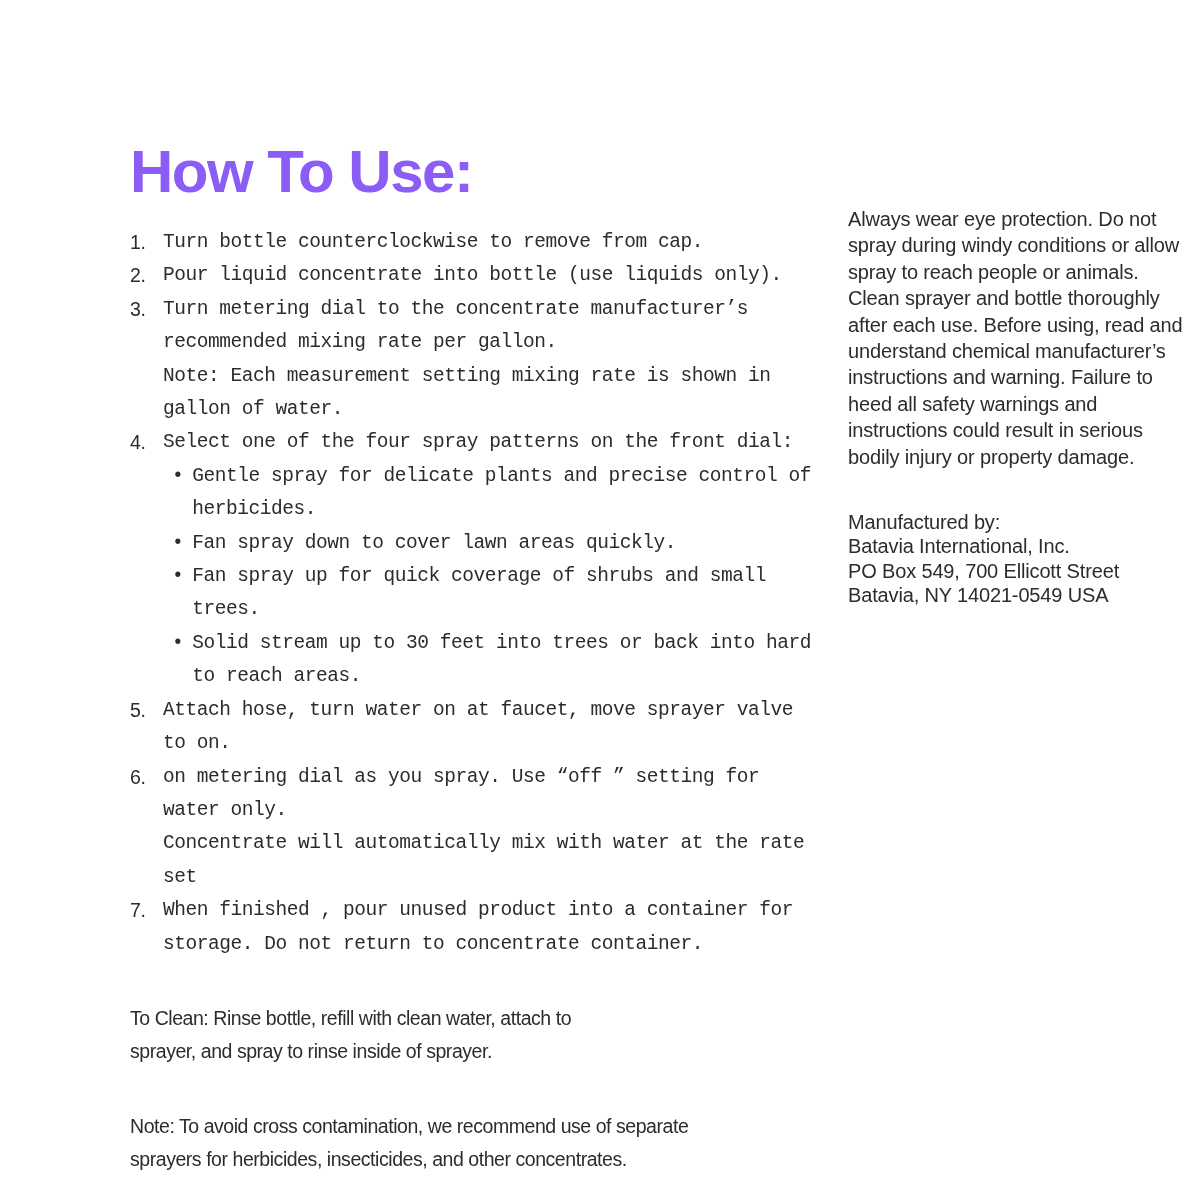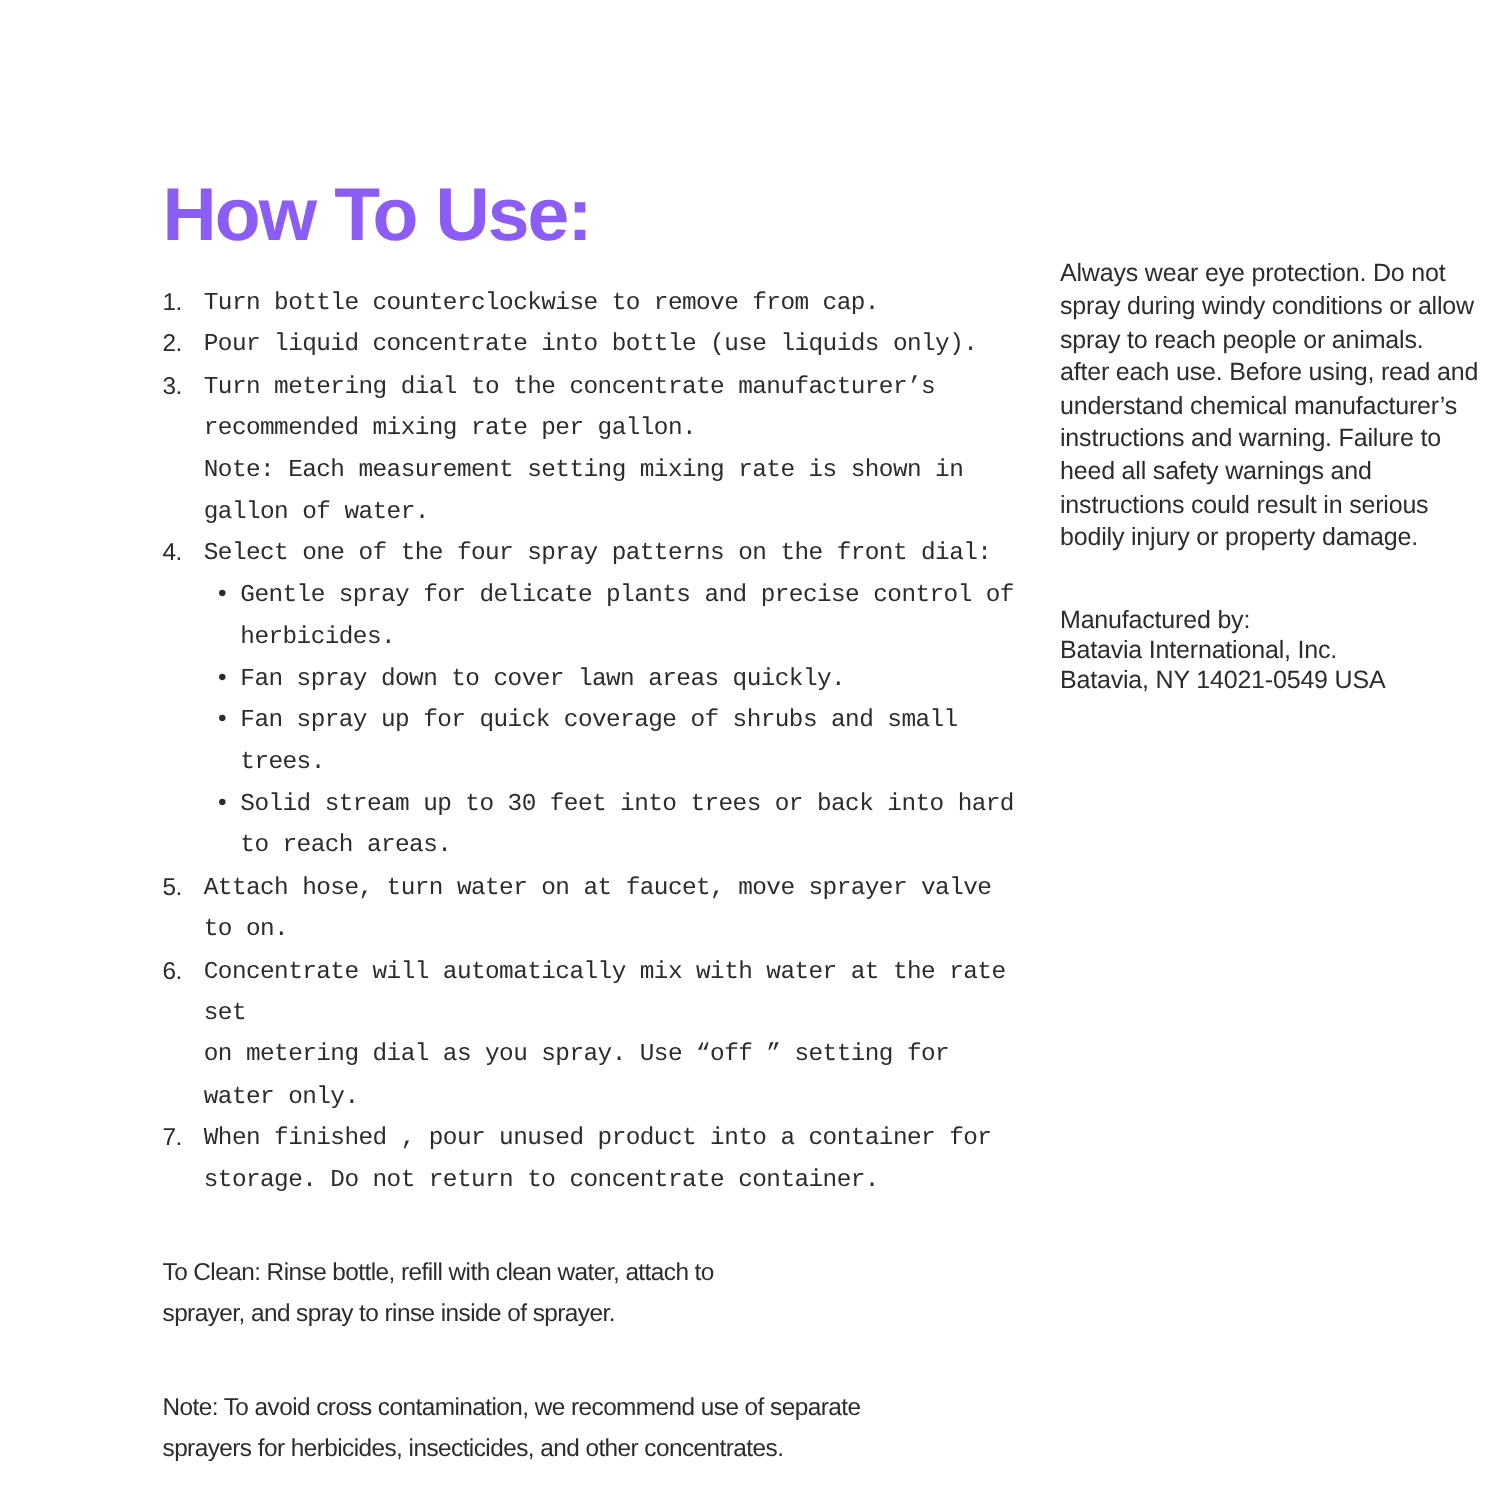--- a/index.html
+++ b/index.html
@@ -104,22 +104,22 @@
       <div class="step">
         <span class="step-num">5.</span>
         <div class="step-content">
           <span class="line">Attach hose, turn water on at faucet, move sprayer valve to on.</span>
         </div>
       </div>
 
       <div class="step">
         <span class="step-num">6.</span>
         <div class="step-content">
+          <span class="line">on metering dial as you spray. Use “off ” setting for water only.</span>
           <span class="line">Concentrate will automatically mix with water at the rate set</span>
-          <span class="line">on metering dial as you spray. Use “off ” setting for water only.</span>
         </div>
       </div>
 
       <div class="step">
         <span class="step-num">7.</span>
         <div class="step-content">
           <span class="line">When finished , pour unused product into a container for</span>
           <span class="line">storage. Do not return to concentrate container.</span>
         </div>
       </div>
@@ -164,29 +164,31 @@
     </div>
 
   </div>
 
   <div class="right-col">
 
     <div>
       <span class="line">Always wear eye protection. Do not</span>
       <span class="line">spray during windy conditions or allow</span>
       <span class="line">spray to reach people or animals.</span>
+      <span class="line">Clean sprayer and bottle thoroughly</span>
       <span class="line">after each use. Before using, read and</span>
       <span class="line">understand chemical manufacturer’s</span>
       <span class="line">instructions and warning. Failure to</span>
       <span class="line">heed all safety warnings and</span>
       <span class="line">instructions could result in serious</span>
       <span class="line">bodily injury or property damage.</span>
     </div>
 
     <div class="manufacturer">
       <span class="line">Manufactured by:</span>
       <span class="line">Batavia International, Inc.</span>
+      <span class="line">PO Box 549, 700 Ellicott Street</span>
       <span class="line">Batavia, NY 14021-0549 USA</span>
     </div>
 
   </div>
 
 </div>
 
 </body></html>

